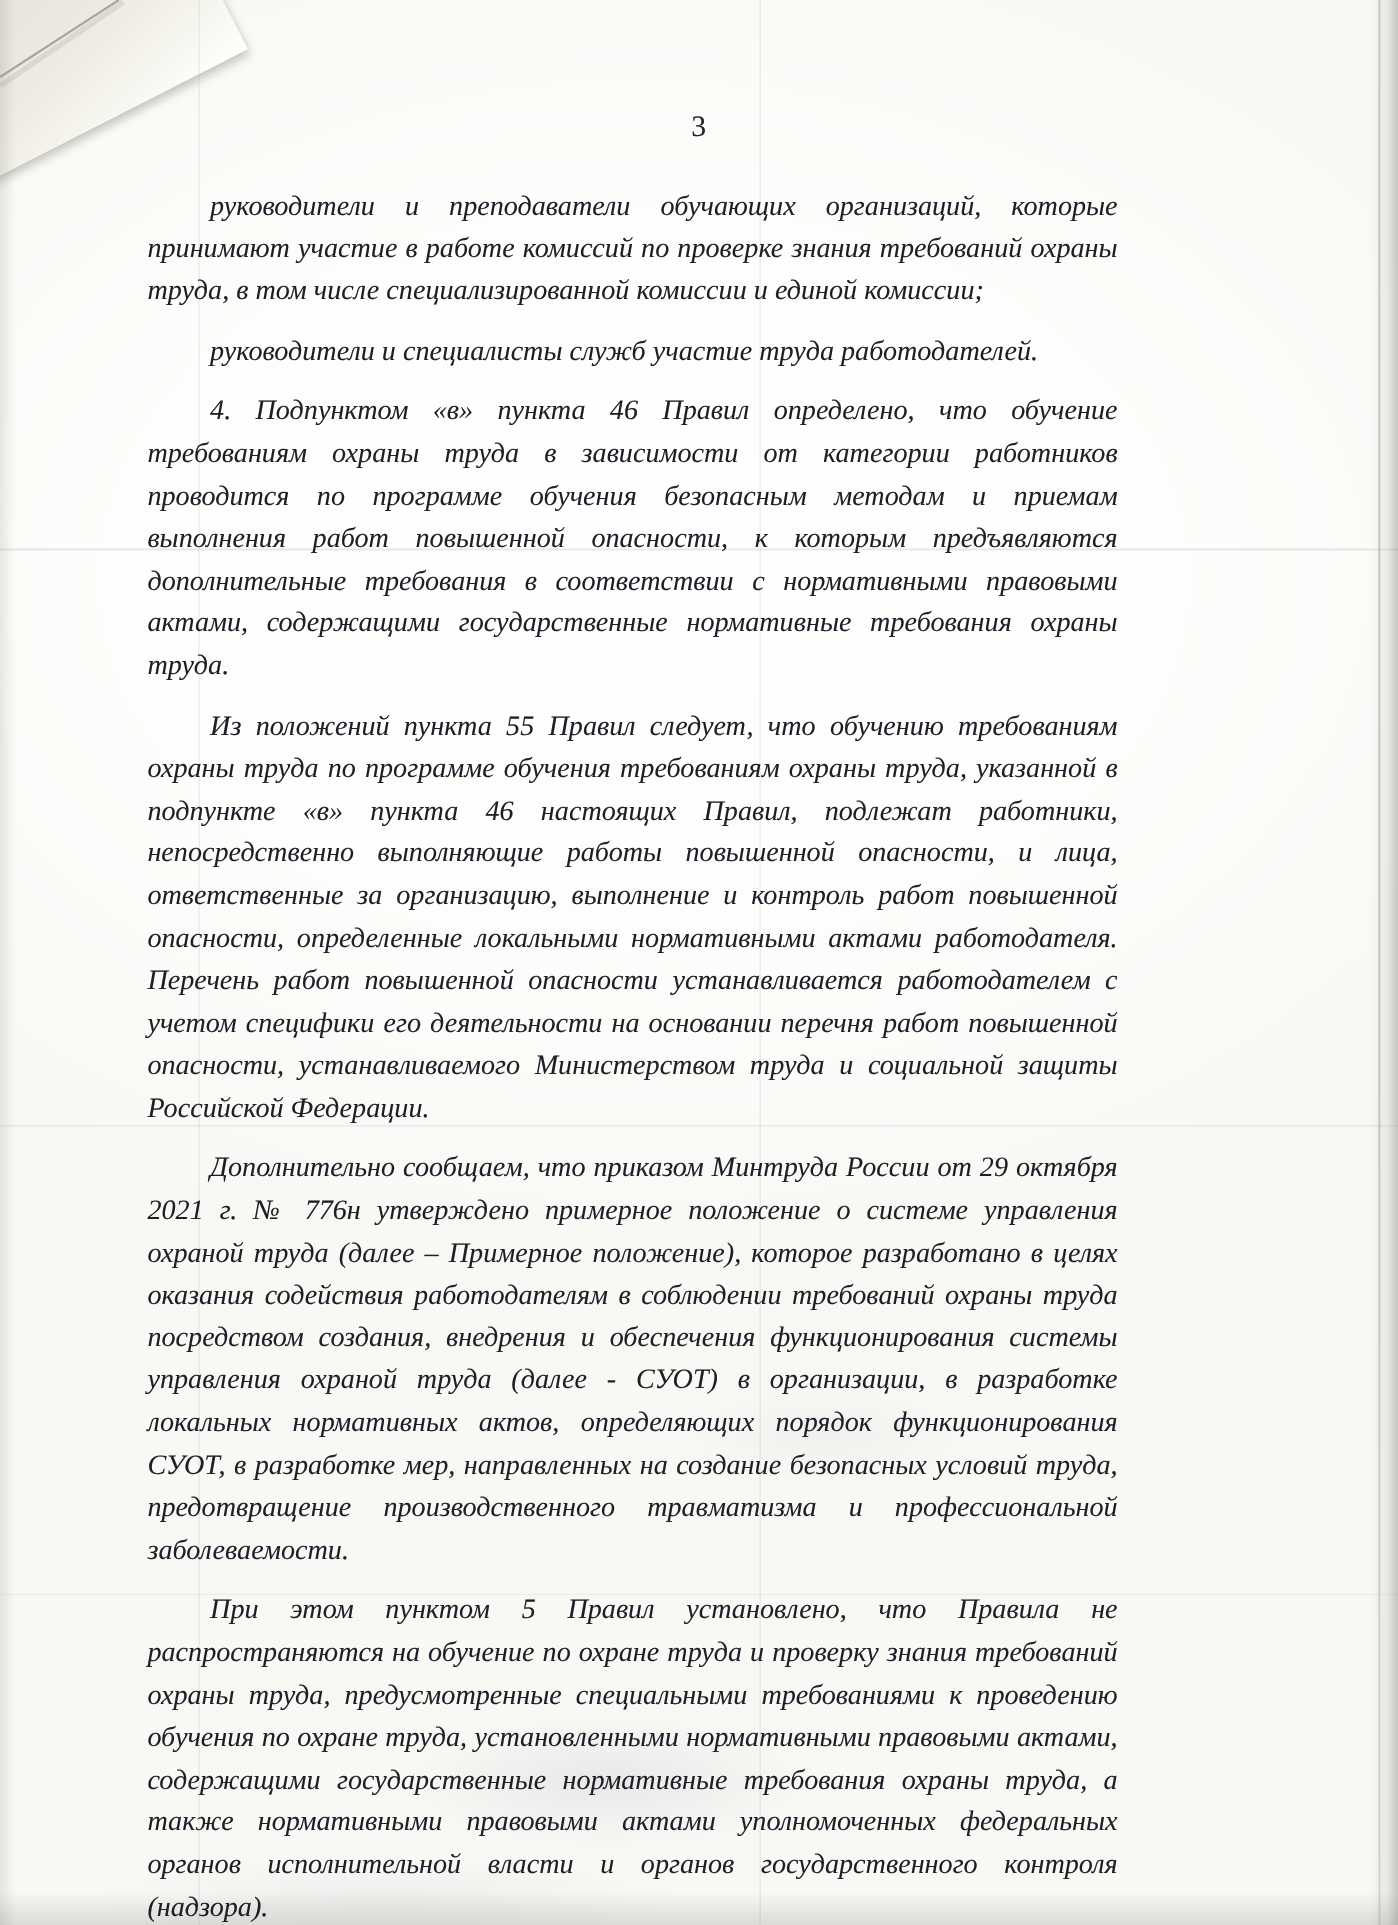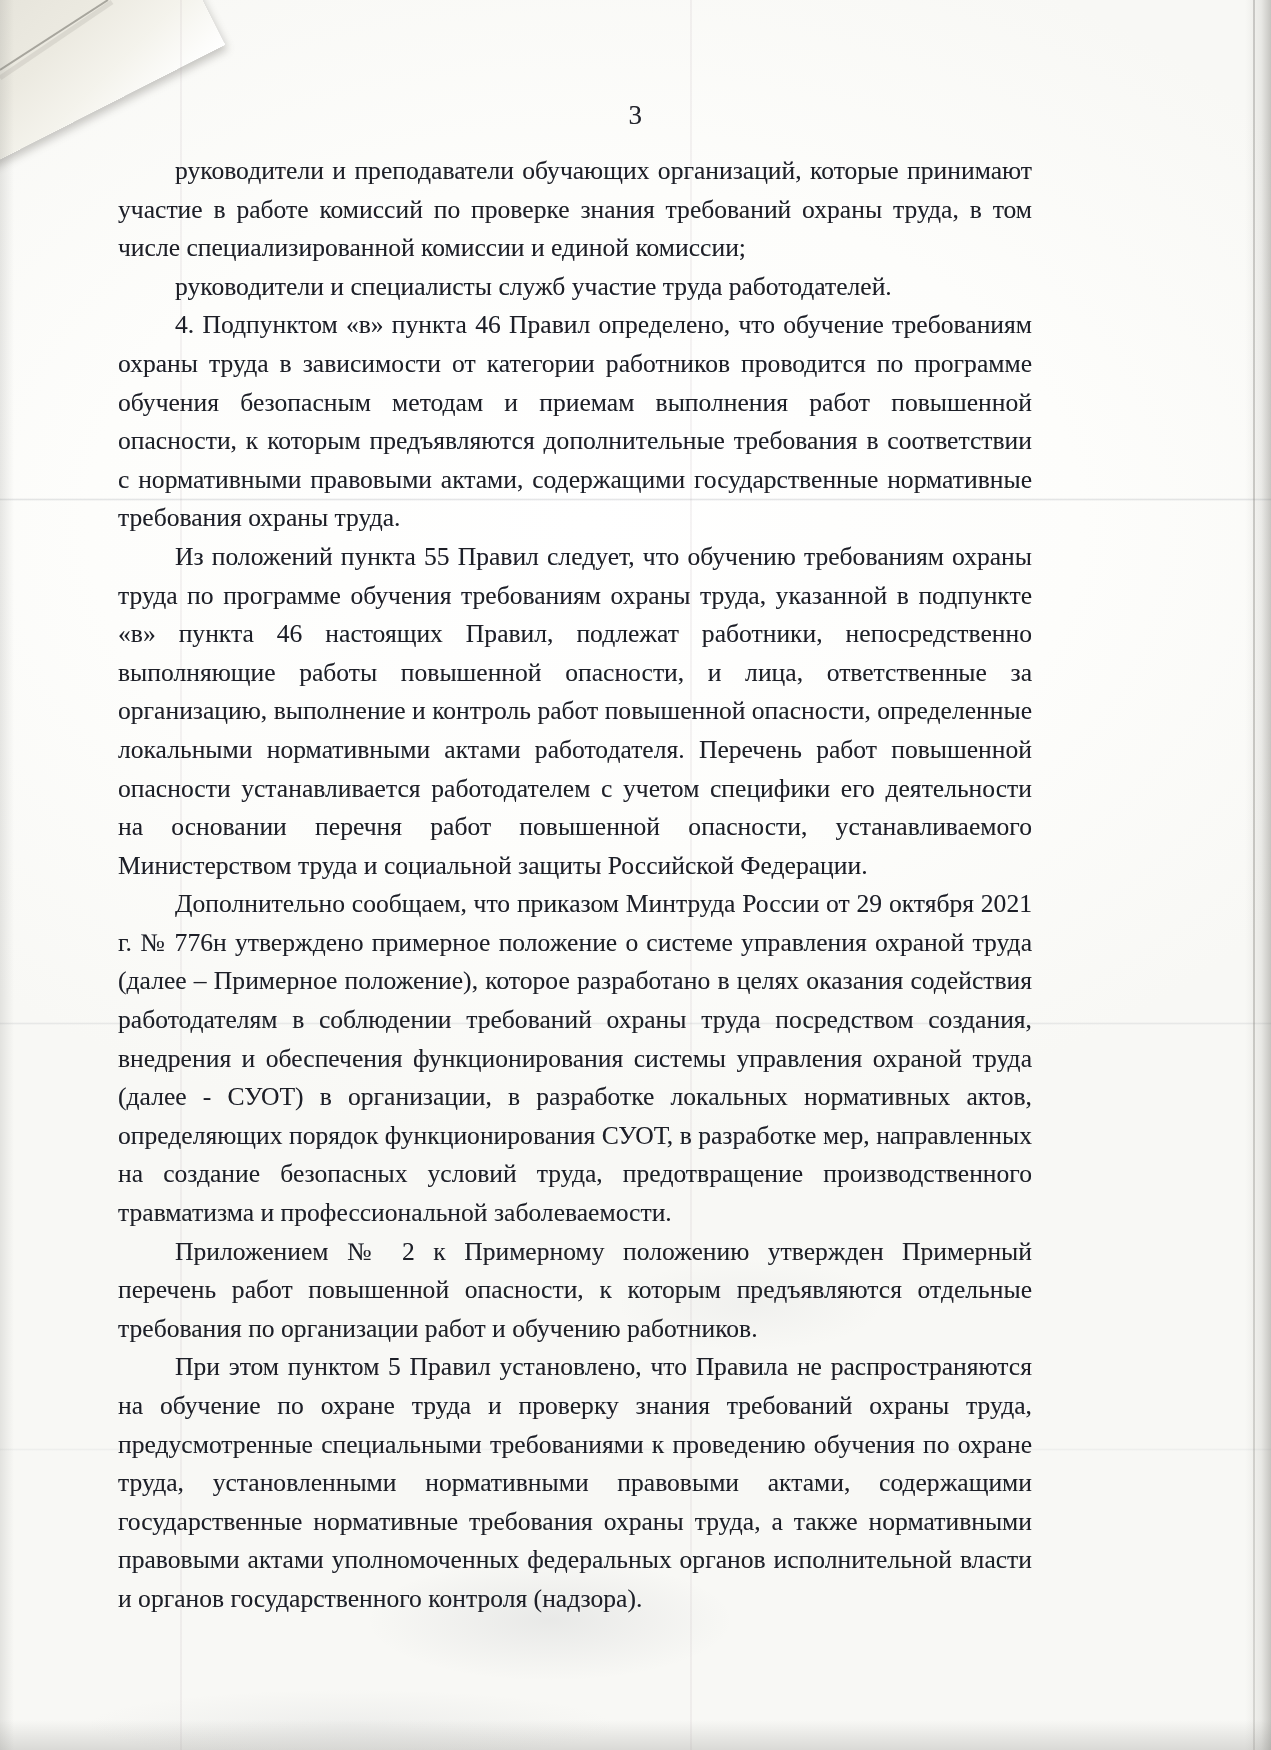--- a/index.html
+++ b/index.html
@@ -124,23 +124,24 @@
     width: 914px;
     font-size: 25.6px;
     line-height: 38.6px;
     color: #1d1f27;
     text-align: justify;
     text-justify: inter-word;
     -webkit-font-smoothing: antialiased;
   }
 
   .doc-body p {
-    margin: 0;
+    margin: 16px;
     text-indent: 57px;
     hyphens: none;
+    font-style: italic;
   }
 
   
   .doc-body p:last-child { }
 
   
   .doc-body, .page-number {
     text-shadow: 0 0 .6px rgba(40,44,60,.30);
   }
 </style>
@@ -174,18 +175,17 @@
   <div class="edge-shadow-bottom"></div>
 
   <div class="page-number">3</div>
 
   <div class="doc-body">
     <p>руководители и преподаватели обучающих организаций, которые принимают участие в работе комиссий по проверке знания требований охраны труда, в том числе специализированной комиссии и единой комиссии;</p>
     <p>руководители и специалисты служб участие труда работодателей.</p>
     <p>4. Подпунктом «в» пункта 46 Правил определено, что обучение требованиям охраны труда в зависимости от категории работников проводится по программе обучения безопасным методам и приемам выполнения работ повышенной опасности, к которым предъявляются дополнительные требования в соответствии с нормативными правовыми актами, содержащими государственные нормативные требования охраны труда.</p>
     <p>Из положений пункта 55 Правил следует, что обучению требованиям охраны труда по программе обучения требованиям охраны труда, указанной в подпункте «в» пункта 46 настоящих Правил, подлежат работники, непосредственно выполняющие работы повышенной опасности, и лица, ответственные за организацию, выполнение и контроль работ повышенной опасности, определенные локальными нормативными актами работодателя. Перечень работ повышенной опасности устанавливается работодателем с учетом специфики его деятельности на основании перечня работ повышенной опасности, устанавливаемого Министерством труда и социальной защиты Российской Федерации.</p>
     <p>Дополнительно сообщаем, что приказом Минтруда России от 29 октября 2021 г. № 776н утверждено примерное положение о системе управления охраной труда (далее – Примерное положение), которое разработано в целях оказания содействия работодателям в соблюдении требований охраны труда посредством создания, внедрения и обеспечения функционирования системы управления охраной труда (далее - СУОТ) в организации, в разработке локальных нормативных актов, определяющих порядок функционирования СУОТ, в разработке мер, направленных на создание безопасных условий труда, предотвращение производственного травматизма и профессиональной заболеваемости.</p>
-    <p>Приложением № 2 к Примерному положению утвержден Примерный перечень работ повышенной опасности, к которым предъявляются отдельные требования по организации работ и обучению работников.</p>
     <p>При этом пунктом 5 Правил установлено, что Правила не распространяются на обучение по охране труда и проверку знания требований охраны труда, предусмотренные специальными требованиями к проведению обучения по охране труда, установленными нормативными правовыми актами, содержащими государственные нормативные требования охраны труда, а также нормативными правовыми актами уполномоченных федеральных органов исполнительной власти и органов государственного контроля (надзора).</p>
 
   </div>
 
 </div>
 
 </body></html>

